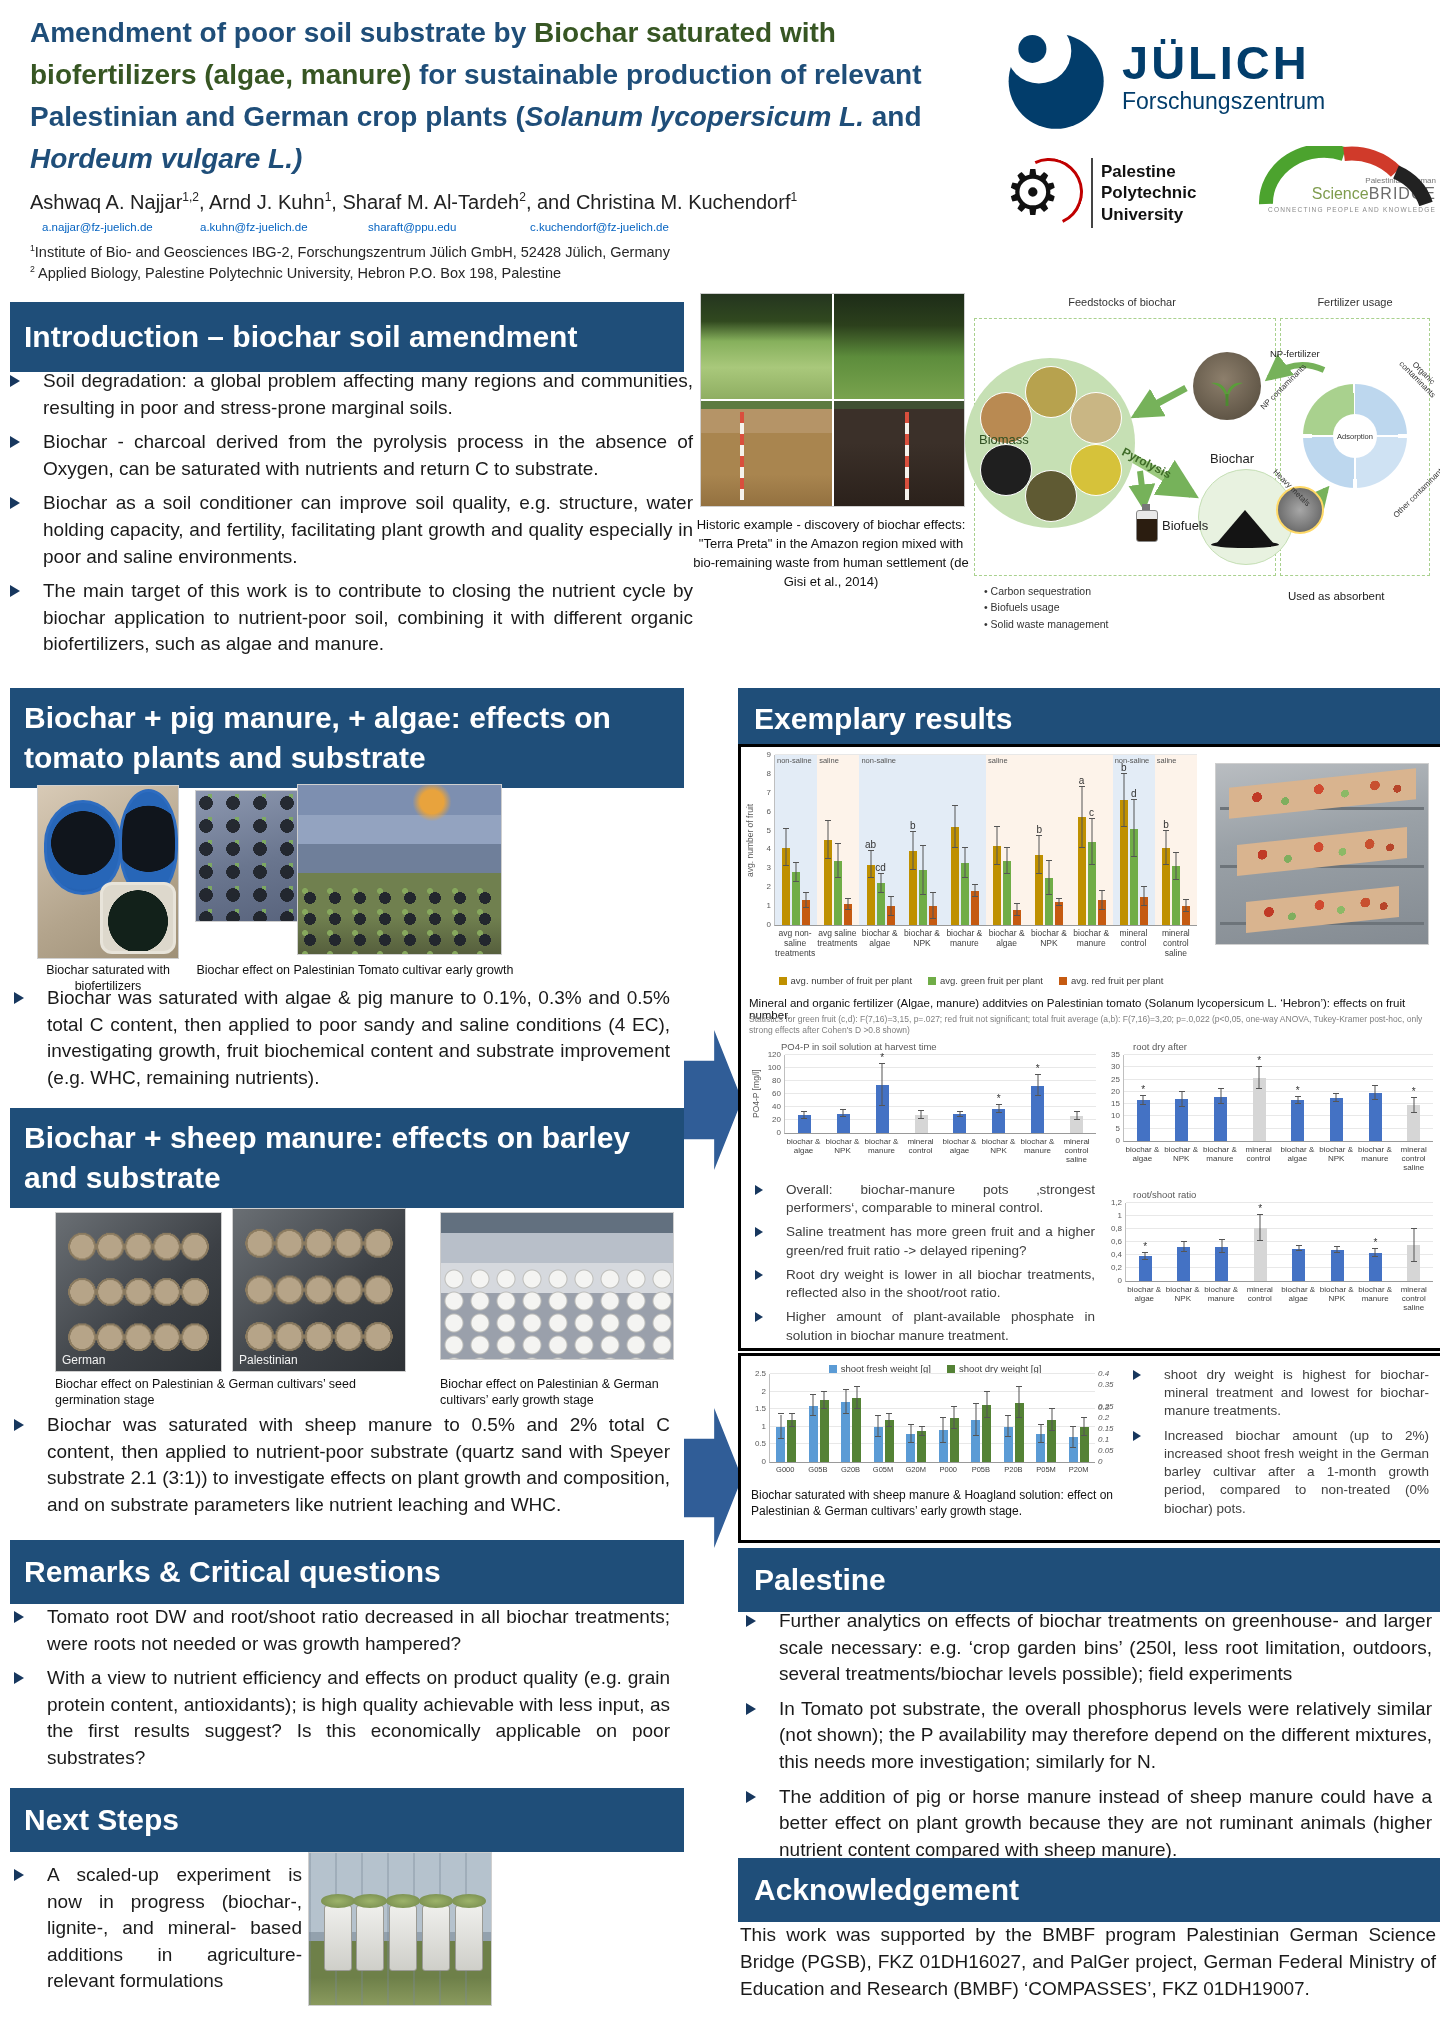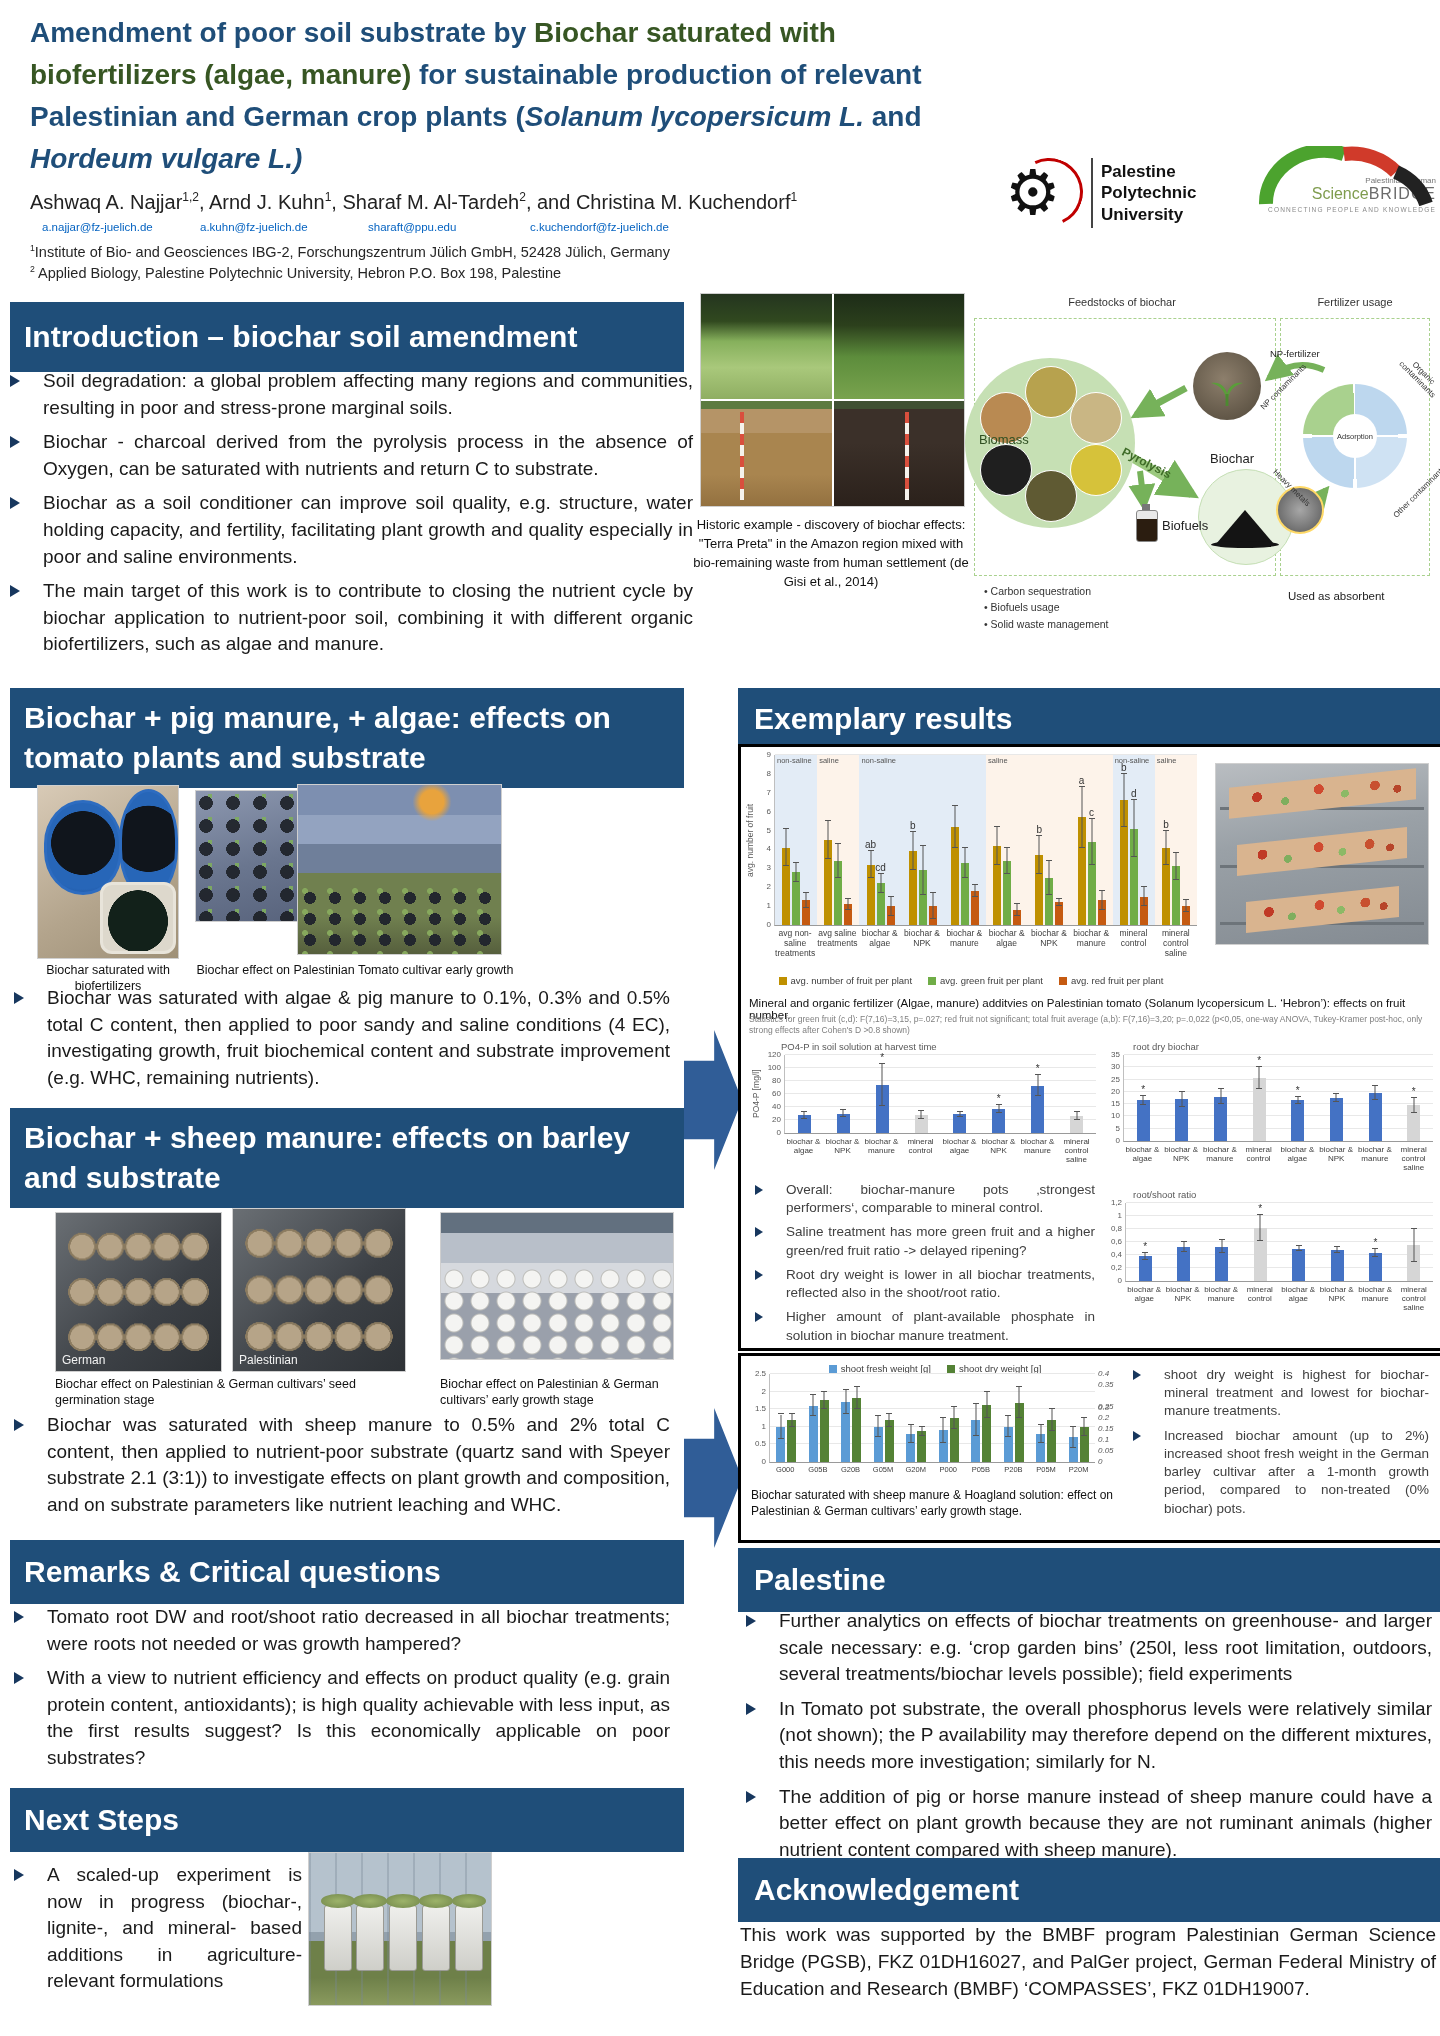--- a/index.html
+++ b/index.html
@@ -174,20 +174,31 @@
   <a class="email" style="left:42px">a.najjar@fz-juelich.de</a>
   <a class="email" style="left:200px">a.kuhn@fz-juelich.de</a>
   <a class="email" style="left:368px">sharaft@ppu.edu</a>
   <a class="email" style="left:530px">c.kuchendorf@fz-juelich.de</a>
 
   <div class="abs affils">
     <div><sup>1</sup><span>Institute of Bio- and Geosciences IBG-2, Forschungszentrum Jülich GmbH, 52428 Jülich, Germany</span></div>
     <div><sup>2</sup><span> Applied Biology, Palestine Polytechnic University, Hebron P.O. Box 198, Palestine</span></div>
   </div>
 
+  <div class="abs jlogo">
+    <svg width="108" height="108" viewBox="0 0 100 100">
+      <circle cx="52" cy="54" r="44" fill="#023d6b"></circle>
+      <circle cx="36" cy="26" r="30" fill="#ffffff"></circle>
+      <circle cx="30" cy="24" r="13" fill="#023d6b"></circle>
+    </svg>
+    <div class="jtext">
+      <div class="jname">JÜLICH</div>
+      <div class="jsub">Forschungszentrum</div>
+    </div>
+  </div>
 
   <div class="abs ppu">
     <div class="gearwrap">
       <div class="redring"></div>
         <div class="gear">⚙</div>
     </div>
     <div class="ppu-div"></div>
     <div class="ppu-text">
       <div>Palestine</div>
       <div>Polytechnic</div>
@@ -819,21 +830,21 @@
               <div class="xlabel">mineral control</div>
               <div class="xlabel">biochar &amp; algae</div>
               <div class="xlabel">biochar &amp; NPK</div>
               <div class="xlabel">biochar &amp; manure</div>
               <div class="xlabel">mineral control saline</div>
             </div>
           </div>
         </div>
       </div>
     <div class="abs chart-box" id="chart-rootdw" style="left:362px;top:294px;width:330px;">
-        <div class="chart-title">root dry biochar</div>
+        <div class="chart-title">root dry after</div>
         <div class="chart-row">
           <div class="chart-yaxis" style="width: 20px; height: 86px;">
             <div class="ytick" style="bottom: -4px;">0</div>
             <div class="ytick" style="bottom: 8.28571px;">5</div>
             <div class="ytick" style="bottom: 20.5714px;">10</div>
             <div class="ytick" style="bottom: 32.8571px;">15</div>
             <div class="ytick" style="bottom: 45.1429px;">20</div>
             <div class="ytick" style="bottom: 57.4286px;">25</div>
             <div class="ytick" style="bottom: 69.7143px;">30</div>
             <div class="ytick" style="bottom: 82px;">35</div>

